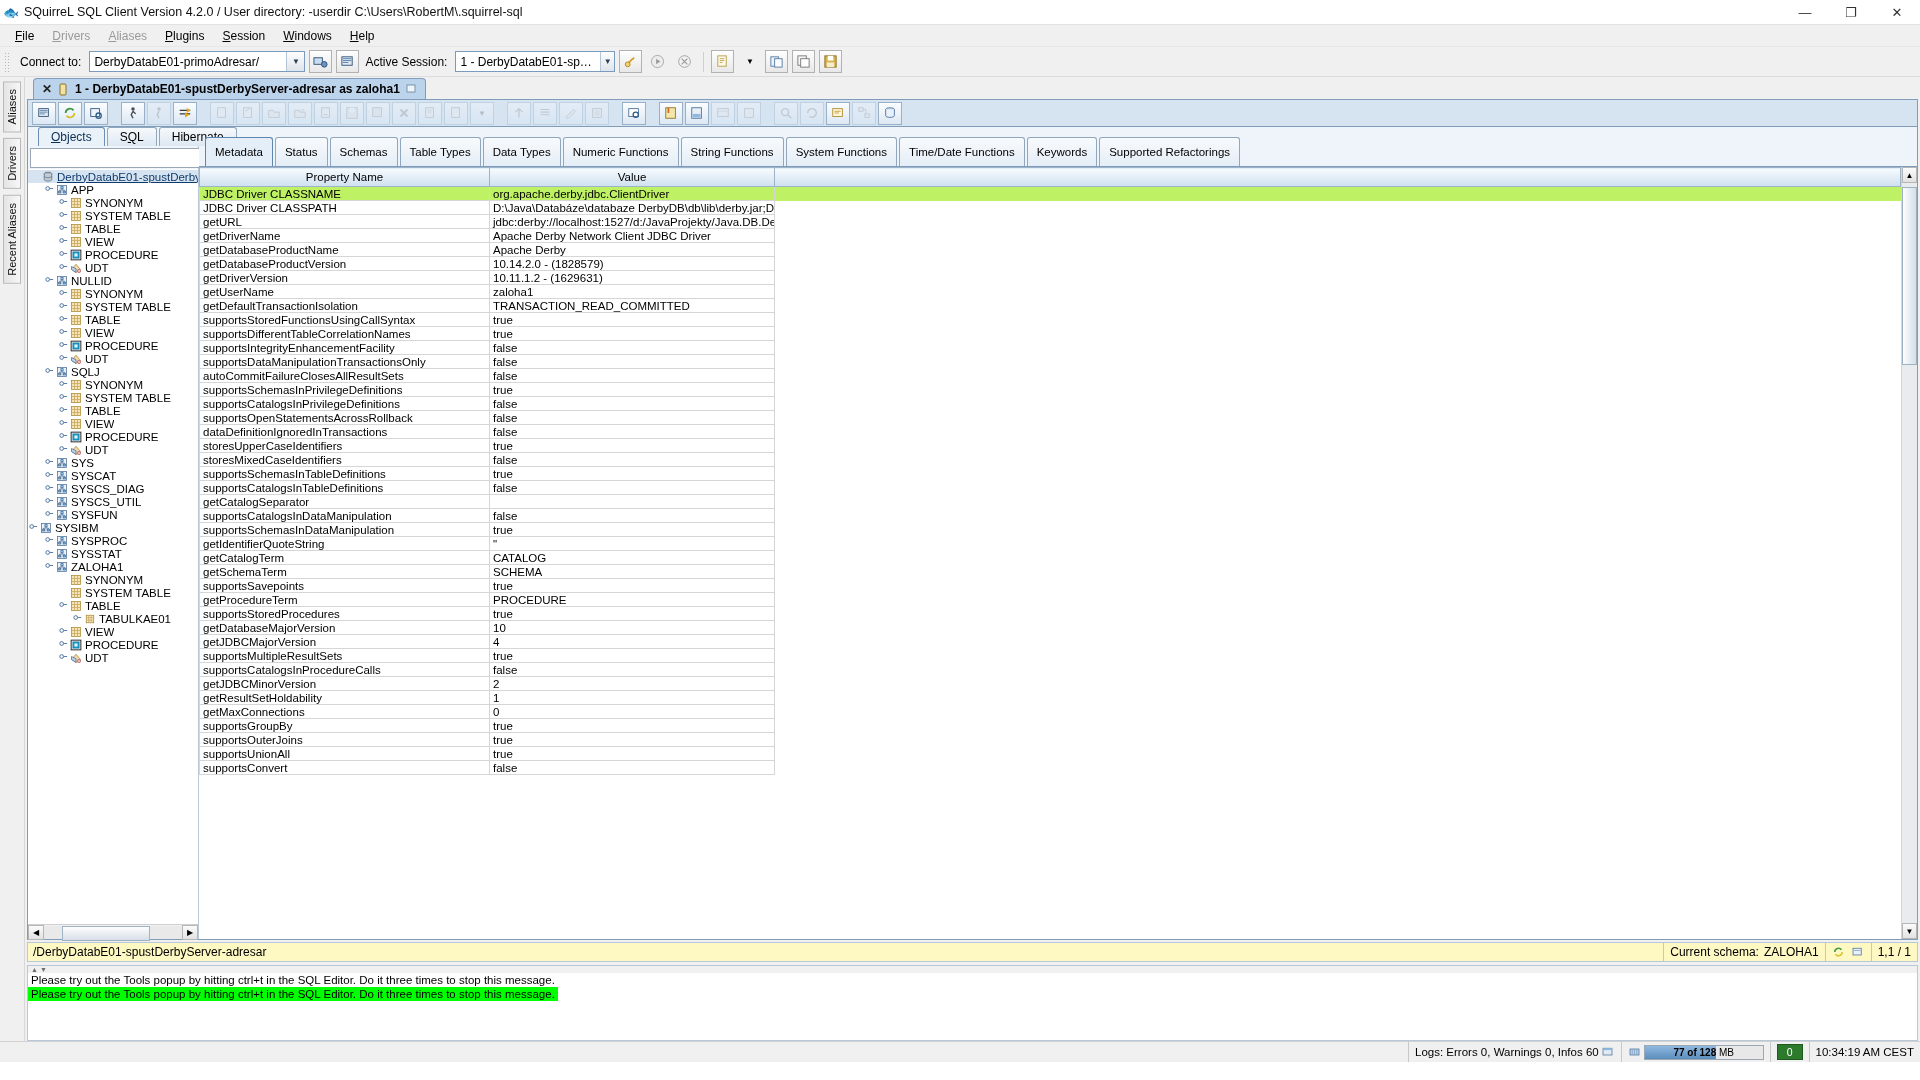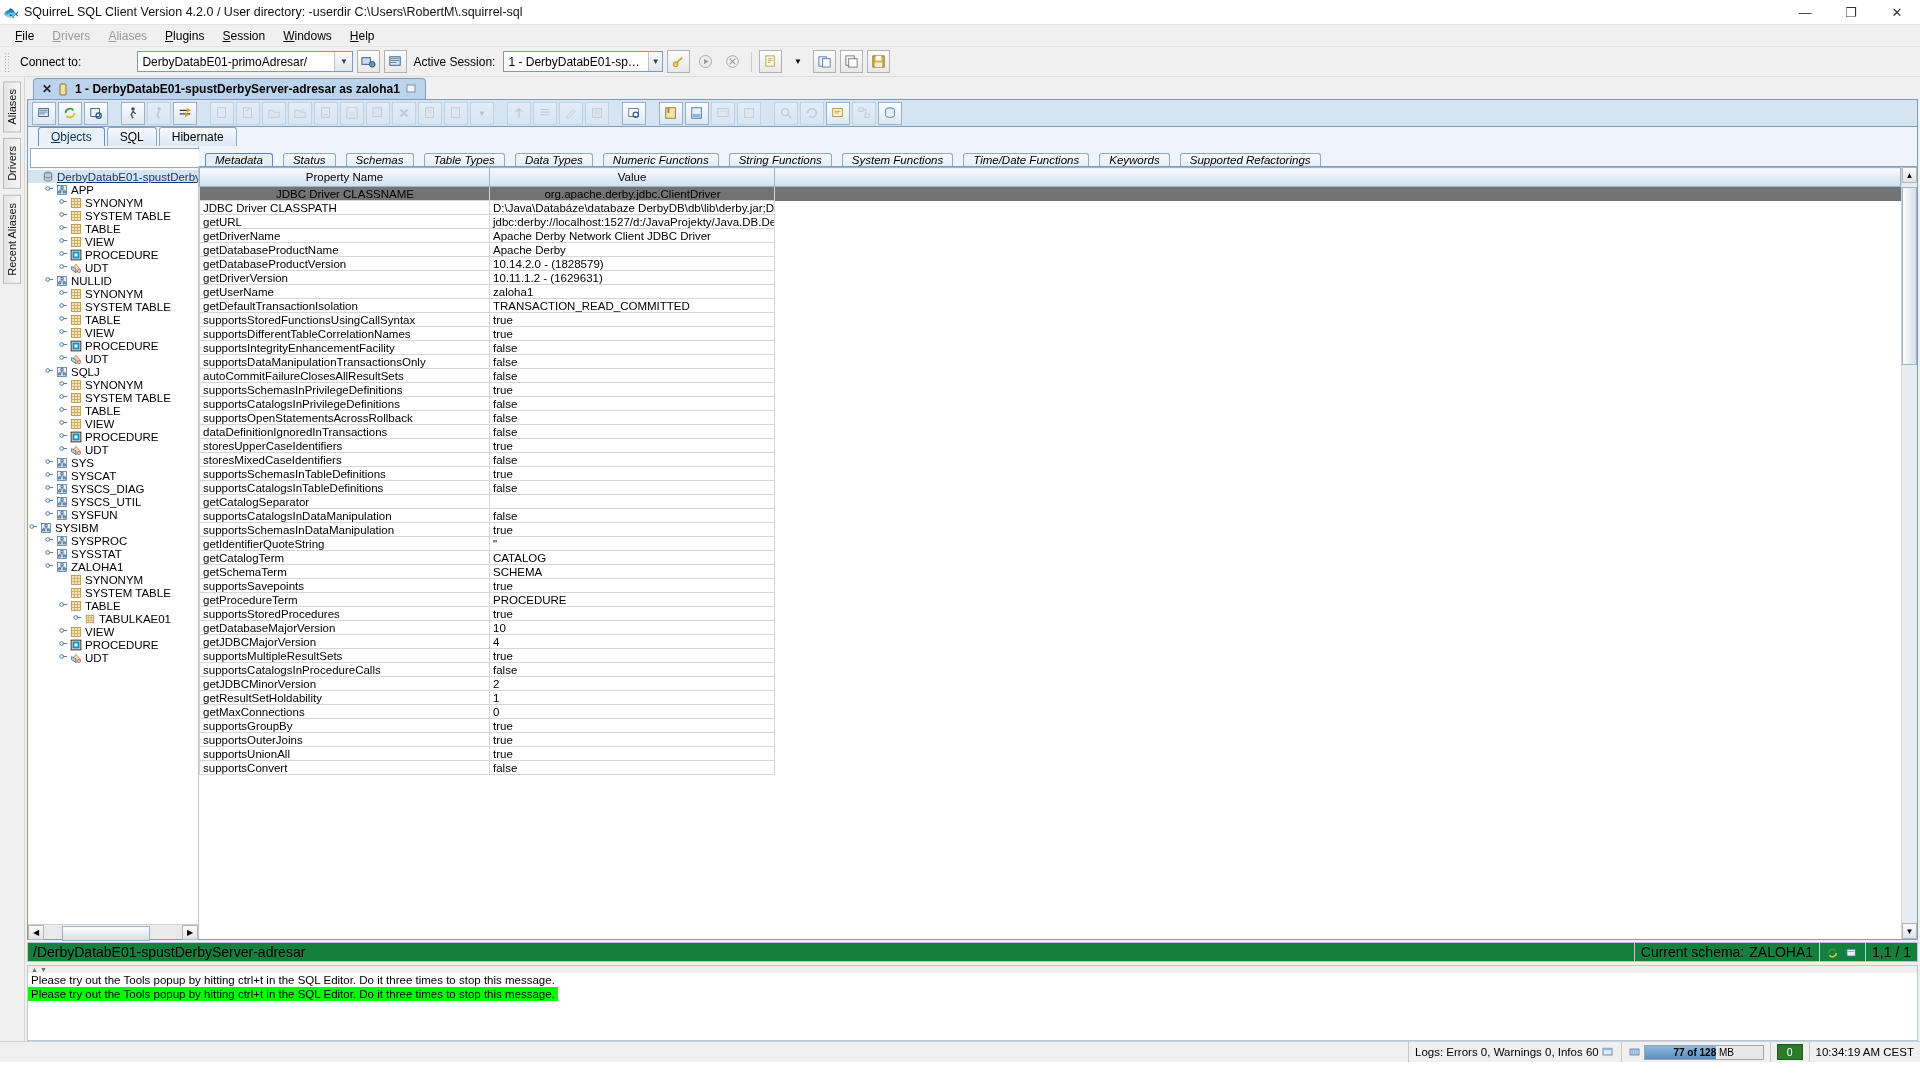--- a/index.html
+++ b/index.html
@@ -33,21 +33,21 @@
   .conn-toolbar {
     height: 29px; background: #f0f0f0; display: flex; align-items: center;
     gap: 4px; padding: 0 4px; flex: 0 0 auto; border-bottom: 1px solid #dcdcdc;
     position: relative;
   }
   .grip { width: 7px; height: 20px; background-image: radial-gradient(#b5b5b5 1px, transparent 1px); background-size: 3px 3px; margin-right: 3px; }
   .conn-label { font-size: 12px; padding: 0 4px 0 2px; }
   .combo { height: 19px; border: 1px solid #7a9bbd; background: #fff; display: flex; align-items: center; font-size: 12px; }
   .combo .cval { padding: 0 4px; white-space: nowrap; overflow: hidden; text-overflow: ellipsis; flex: 1 1 auto; }
   .combo .carrow { width: 17px; height: 100%; background: linear-gradient(#fdfdfd,#dfe5ec); border-left: 1px solid #b7c6d6; display: flex; align-items: center; justify-content: center; font-size: 8px; color: #2a3f55; }
-  .combo.connectto { width: 214px; margin-left: 48px; }
+  .combo.connectto { width: 214px; }
   .combo.session { width: 158px; }
   .tbtn { width: 21px; height: 21px; border: 1px solid transparent; display: flex; align-items: center; justify-content: center; }
   .tbtn.framed { border: 1px solid #b2b2b2; background: linear-gradient(#fefefe,#e8e8e8); }
   .sep-v { width: 1px; height: 20px; background: #cfcfcf; margin: 0 3px; }
 
   
   .bodywrap { flex: 1 1 auto; display: flex; min-height: 0; }
   .leftrail { width: 24px; background: #f0f0f0; display: flex; flex-direction: column; align-items: center; padding-top: 4px; flex: 0 0 auto; border-right: 1px solid #d8d8d8; }
   .railtab {
     writing-mode: vertical-rl; text-orientation: mixed; transform: rotate(180deg);
@@ -106,52 +106,52 @@
 
   .tree-hscroll { height: 14px; background: #f0f0f0; border-top: 1px solid #cfcfcf; display: flex; align-items: center; flex: 0 0 auto; }
   .hs-arrow { width: 14px; height: 13px; display: flex; align-items: center; justify-content: center; font-size: 8px; background: linear-gradient(#fbfbfb,#e2e2e2); border: 1px solid #b6b6b6; }
   .hs-track { flex: 1 1 auto; height: 13px; background: #e9e9e9; position: relative; }
   .hs-thumb { position: absolute; left: 18px; top: 0; width: 86px; height: 13px; background: linear-gradient(#fdfdfd,#d7dfe8); border: 1px solid #9fb2c4; }
 
   
   .rightpane { flex: 1 1 auto; display: flex; flex-direction: column; min-width: 0; background: #eef4fa; }
   .meta-tabrow { height: 20px; display: flex; align-items: flex-end; padding-left: 6px; flex: 0 0 auto; border-bottom: 1px solid #7f9dbb; }
   .mtab {
-    font-size: 11.5px; padding: 0 9px; border: 1px solid #8fa8c0; border-bottom: none;
-    background: linear-gradient(#f8fbfd,#e4edf6); margin-right: 10px; border-radius: 3px 3px 0 0; color: #000; white-space: nowrap; font-style: italic;
+    font-size: 11.5px; padding: 8px 9px; border: 1px solid #8fa8c0; border-bottom: none;
+    background: linear-gradient(#f8fbfd,#e4edf6); margin-right: 2px; border-radius: 3px 3px 0 0; color: #000; white-space: nowrap;
   }
   .mtab.active { background: #e3eef9; border-color: #5e86ae; }
 
   .tablewrap { flex: 1 1 auto; display: flex; min-height: 0; background: #fff; }
   .tablescroll { flex: 1 1 auto; min-width: 0; overflow: hidden; background: #fff; position: relative; }
   table.meta { border-collapse: collapse; table-layout: fixed; width: 100%; }
   table.meta th {
     height: 16px; font-size: 11.5px; font-weight: normal; text-align: center;
     background: linear-gradient(#f7fbfe,#cfe0f0); border: 1px solid #9cb3c9; color: #000;
   }
   table.meta td {
     height: 13px; font-size: 11.5px; padding: 0 2px 0 3px; border: 1px solid #d6d6d6;
     white-space: nowrap; overflow: hidden; text-overflow: clip; color: #000;
   }
-  table.meta tr.sel td { background: #737373; text-align: center; }
+  table.meta tr.sel td { background: #bef264; }
   col.c-prop { width: 290px; }
   col.c-val { width: 285px; }
   col.c-rest { width: auto; }
   td.filler { border: none !important; background: #fff; }
   th.filler { background: #eef2f6; border: 1px solid #c3cdd7; }
 
   .vscroll { width: 15px; background: #eef0f3; border-left: 1px solid #cfd5db; display: flex; flex-direction: column; flex: 0 0 auto; }
   .vs-arrow { height: 14px; background: linear-gradient(#fbfbfb,#e2e2e2); border: 1px solid #b6b6b6; display: flex; align-items: center; justify-content: center; font-size: 8px; }
   .vs-track { flex: 1 1 auto; background: #e9ecef; position: relative; }
   .vs-thumb { position: absolute; left: 0; top: 4px; width: 13px; height: 176px; background: linear-gradient(90deg,#fdfdfd,#d5dee7); border: 1px solid #9fb2c4; }
 
   
   .sess-status {
-    height: 18px; margin: 2px 2px 0 2px; background: #15803d; border: 1px solid #b9c8d8;
-    display: flex; align-items: center; font-size: 14px; flex: 0 0 auto;
+    height: 18px; margin: 2px 2px 0 2px; background: #fef9c3; border: 1px solid #b9c8d8;
+    display: flex; align-items: center; font-size: 12px; flex: 0 0 auto;
   }
   .sess-status .left { padding-left: 5px; }
   .sess-status .right { margin-left: auto; display: flex; align-items: center; height: 100%; }
   .statcell { border-left: 1px solid #c5c5c5; padding: 0 6px; height: 100%; display: flex; align-items: center; gap: 5px; }
 
   
   .msgpanel { height: 74px; background: #fff; border: 1px solid #b9c8d8; margin: 3px 2px 0 2px; flex: 0 0 auto; position: relative; }
   .msg-handle { height: 7px; background: #f0f0f0; display: flex; align-items: center; padding-left: 3px; gap: 2px; }
   .msg-handle span { font-size: 7px; color: #6d6d6d; line-height: 7px; }
   .msgline { font-size: 11.5px; padding: 1px 3px; }

